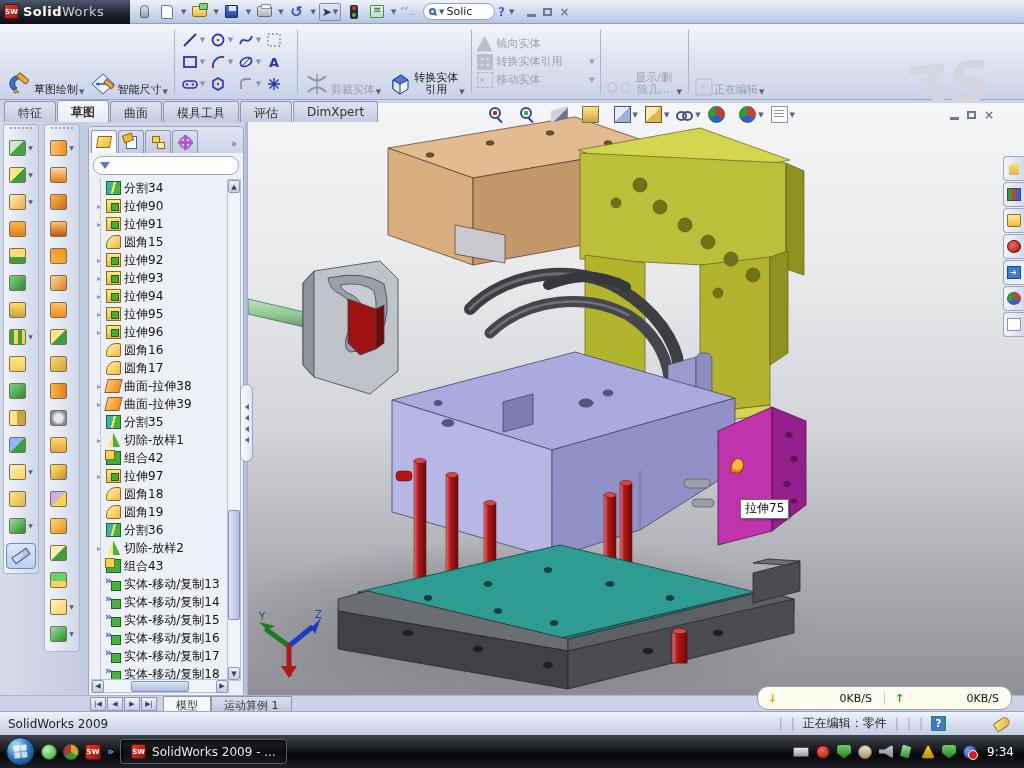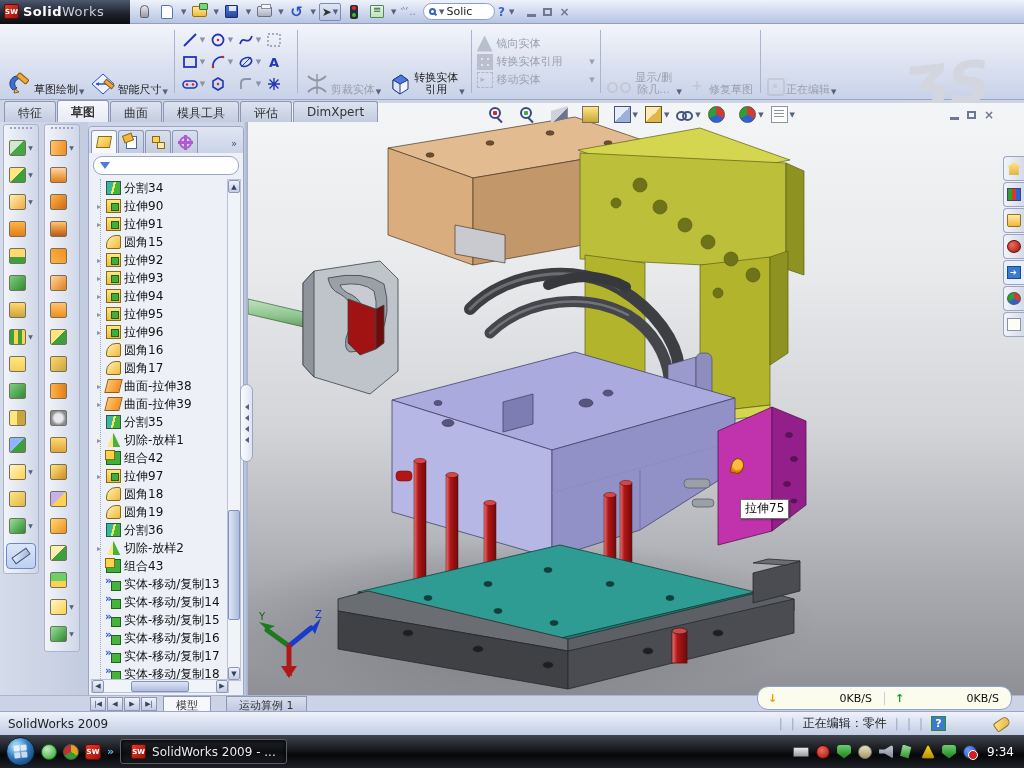--- a/index.html
+++ b/index.html
@@ -422,24 +422,20 @@
       <span class="lbl2">移动实体</span>
       <span class="mini-caret">▼</span>
     </div>
   </div>
   <div class="vsep"></div>
   <div class="cmdbtn gray">
     <span class="gicon gi-glasses" style="width:24px;height:18px"></span>
     <div class="lbl">显示/删除几...</div>
     <div class="caret2">▼</div>
   </div>
-  <div class="cmdbtn gray">
-    <span class="gicon gi-repair" style="width:20px;height:18px"></span>
-    <div class="lbl">修复草图</div>
-  </div>
   <div class="vsep"></div>
   <div class="cmdbtn gray">
     <span class="gicon gi-snap" style="width:18px;height:18px"></span>
     <div class="lbl">正在编辑</div>
     <div class="caret2">▼</div>
   </div>
   <div id="dsmark" class="abs">ƷS</div>
 </div>
 
 <div id="ribbontabs" class="abs">
@@ -1064,21 +1060,21 @@
     <span>0KB/S</span>
   </div>
 </div>
 
 <div id="doctabs" class="abs">
   <div class="navbtn">|◀</div>
   <div class="navbtn">◀</div>
   <div class="navbtn">▶</div>
   <div class="navbtn">▶|</div>
   <div style="width:4px"></div>
-  <div id="doctablist" style="display:flex;gap:15px">
+  <div id="doctablist" style="display:flex;gap:0">
 
   <div class="dtab active">模型</div>
       <div class="dtab">运动算例 1</div>
     </div>
 </div>
 
 <div id="statusbar" class="abs">
   <span>SolidWorks 2009</span>
   <div id="sb-right">
     <span class="sep">|</span>

